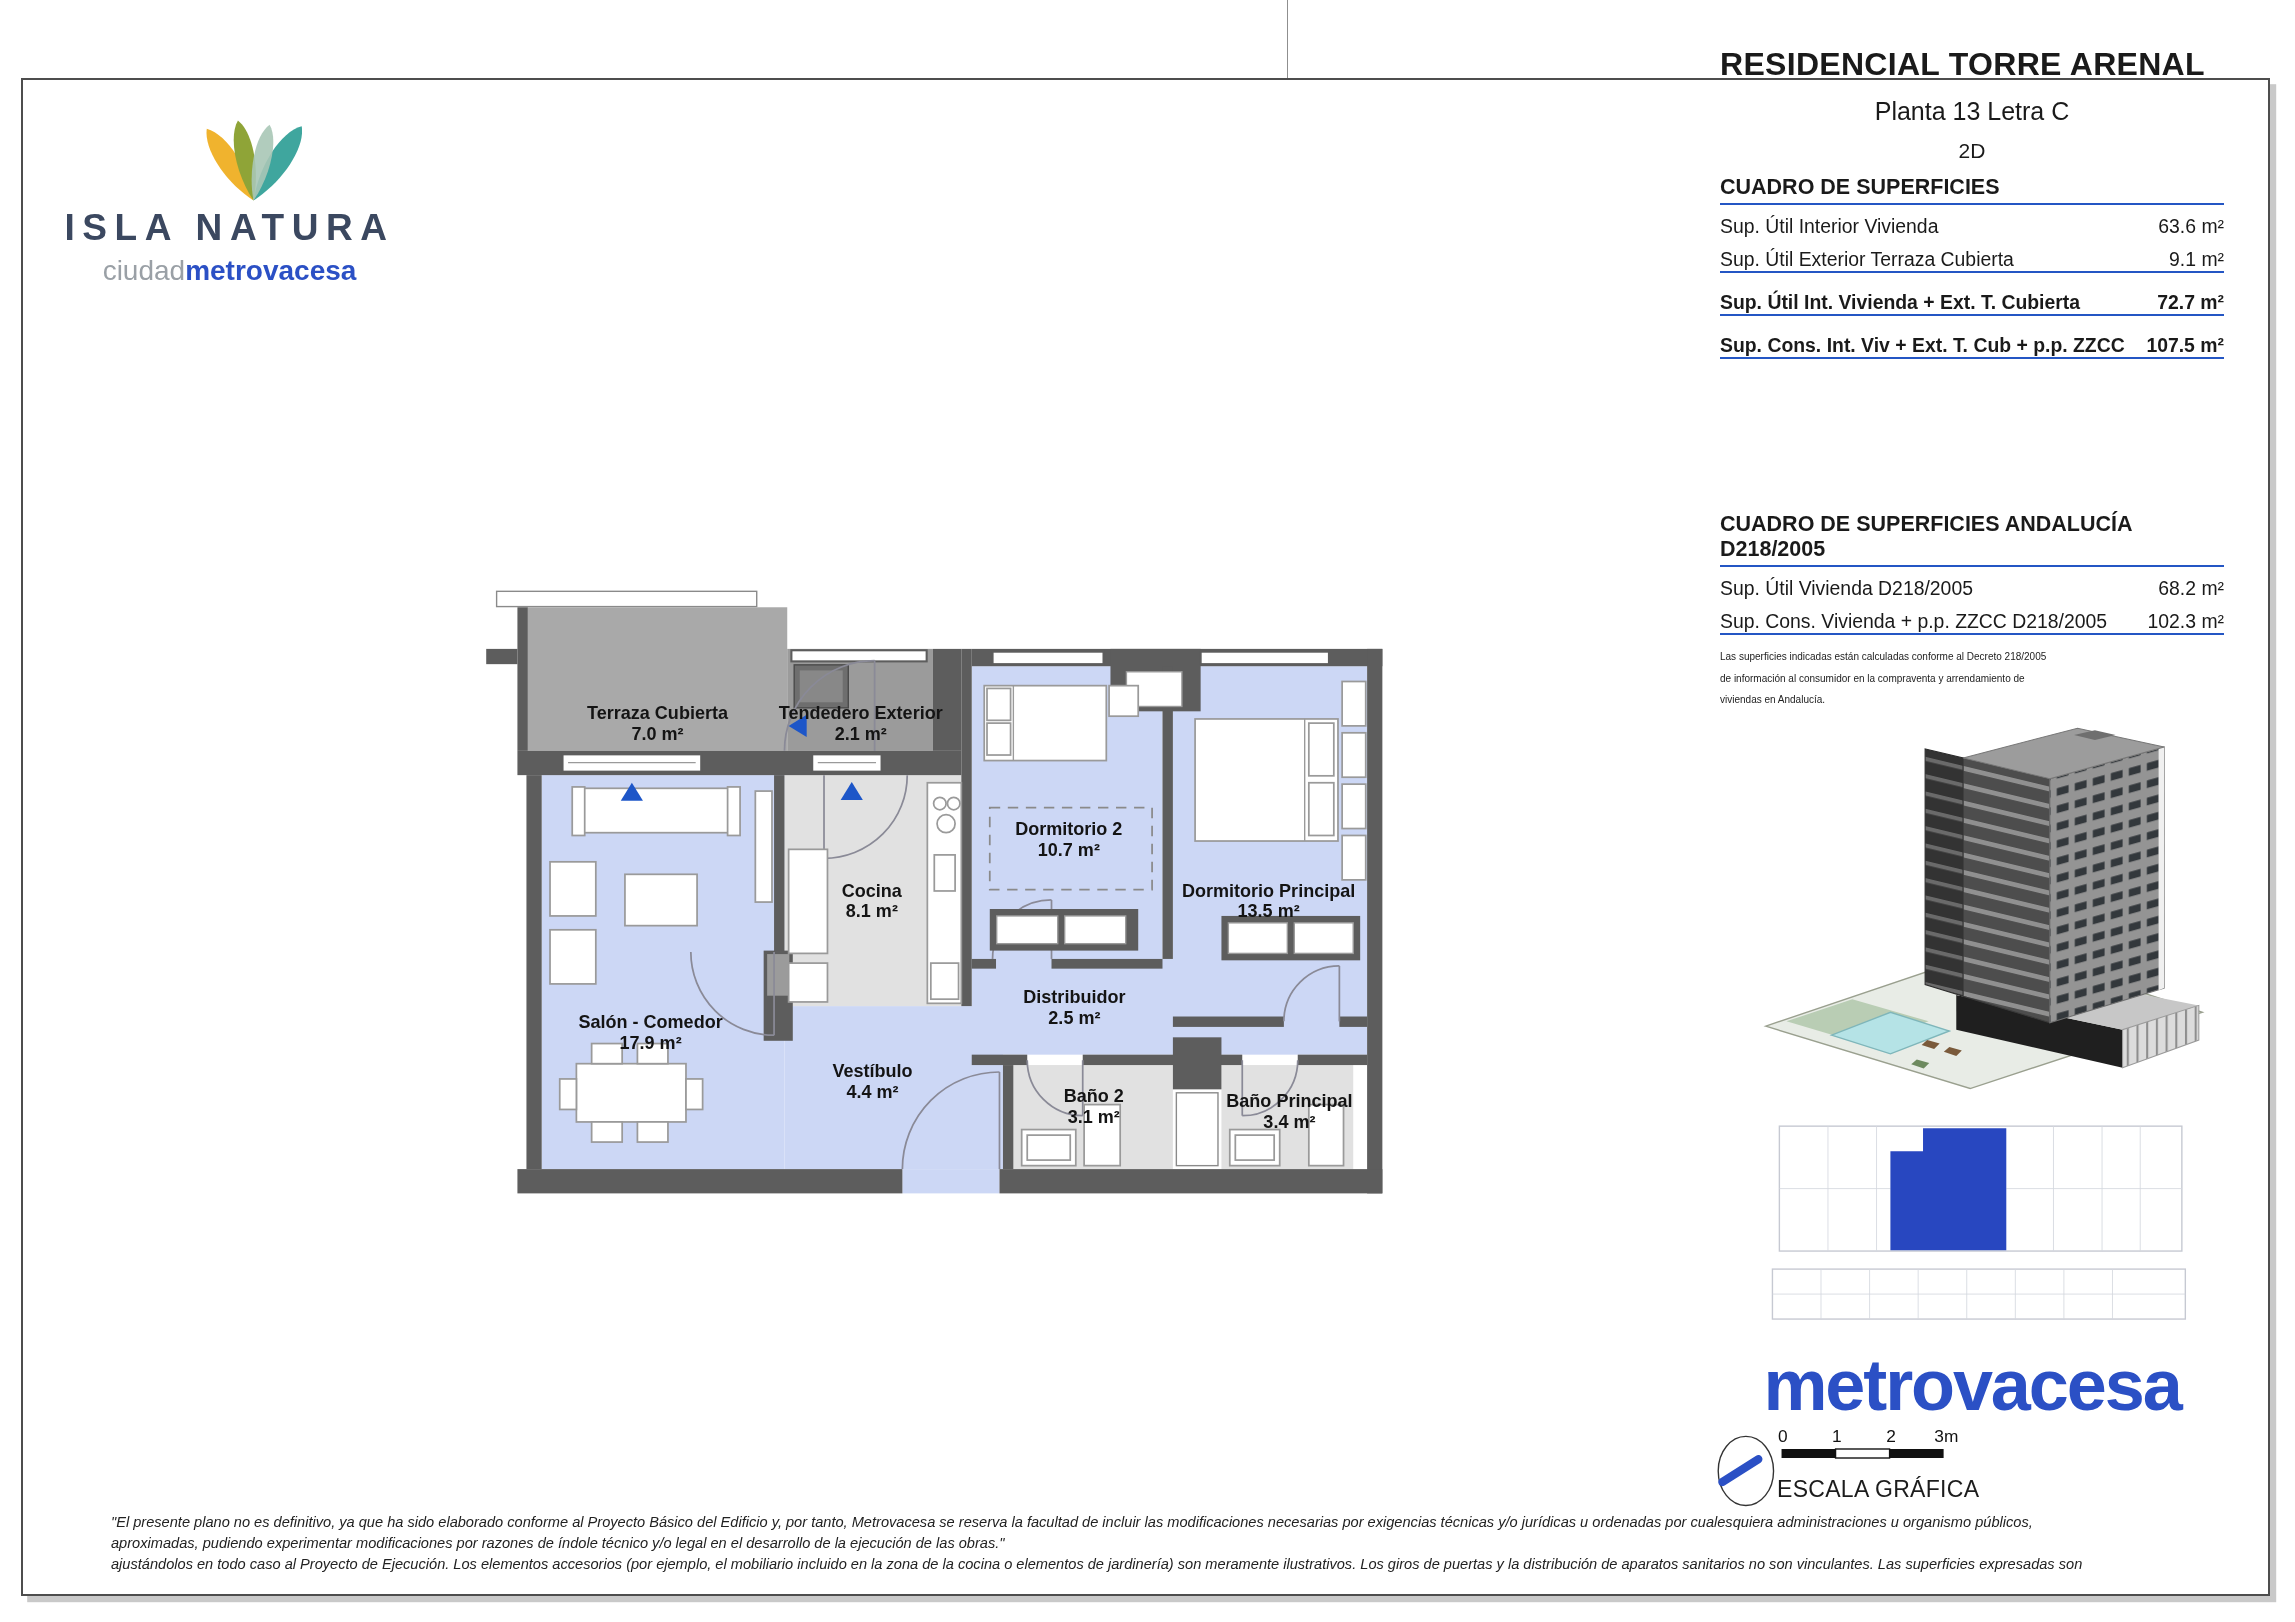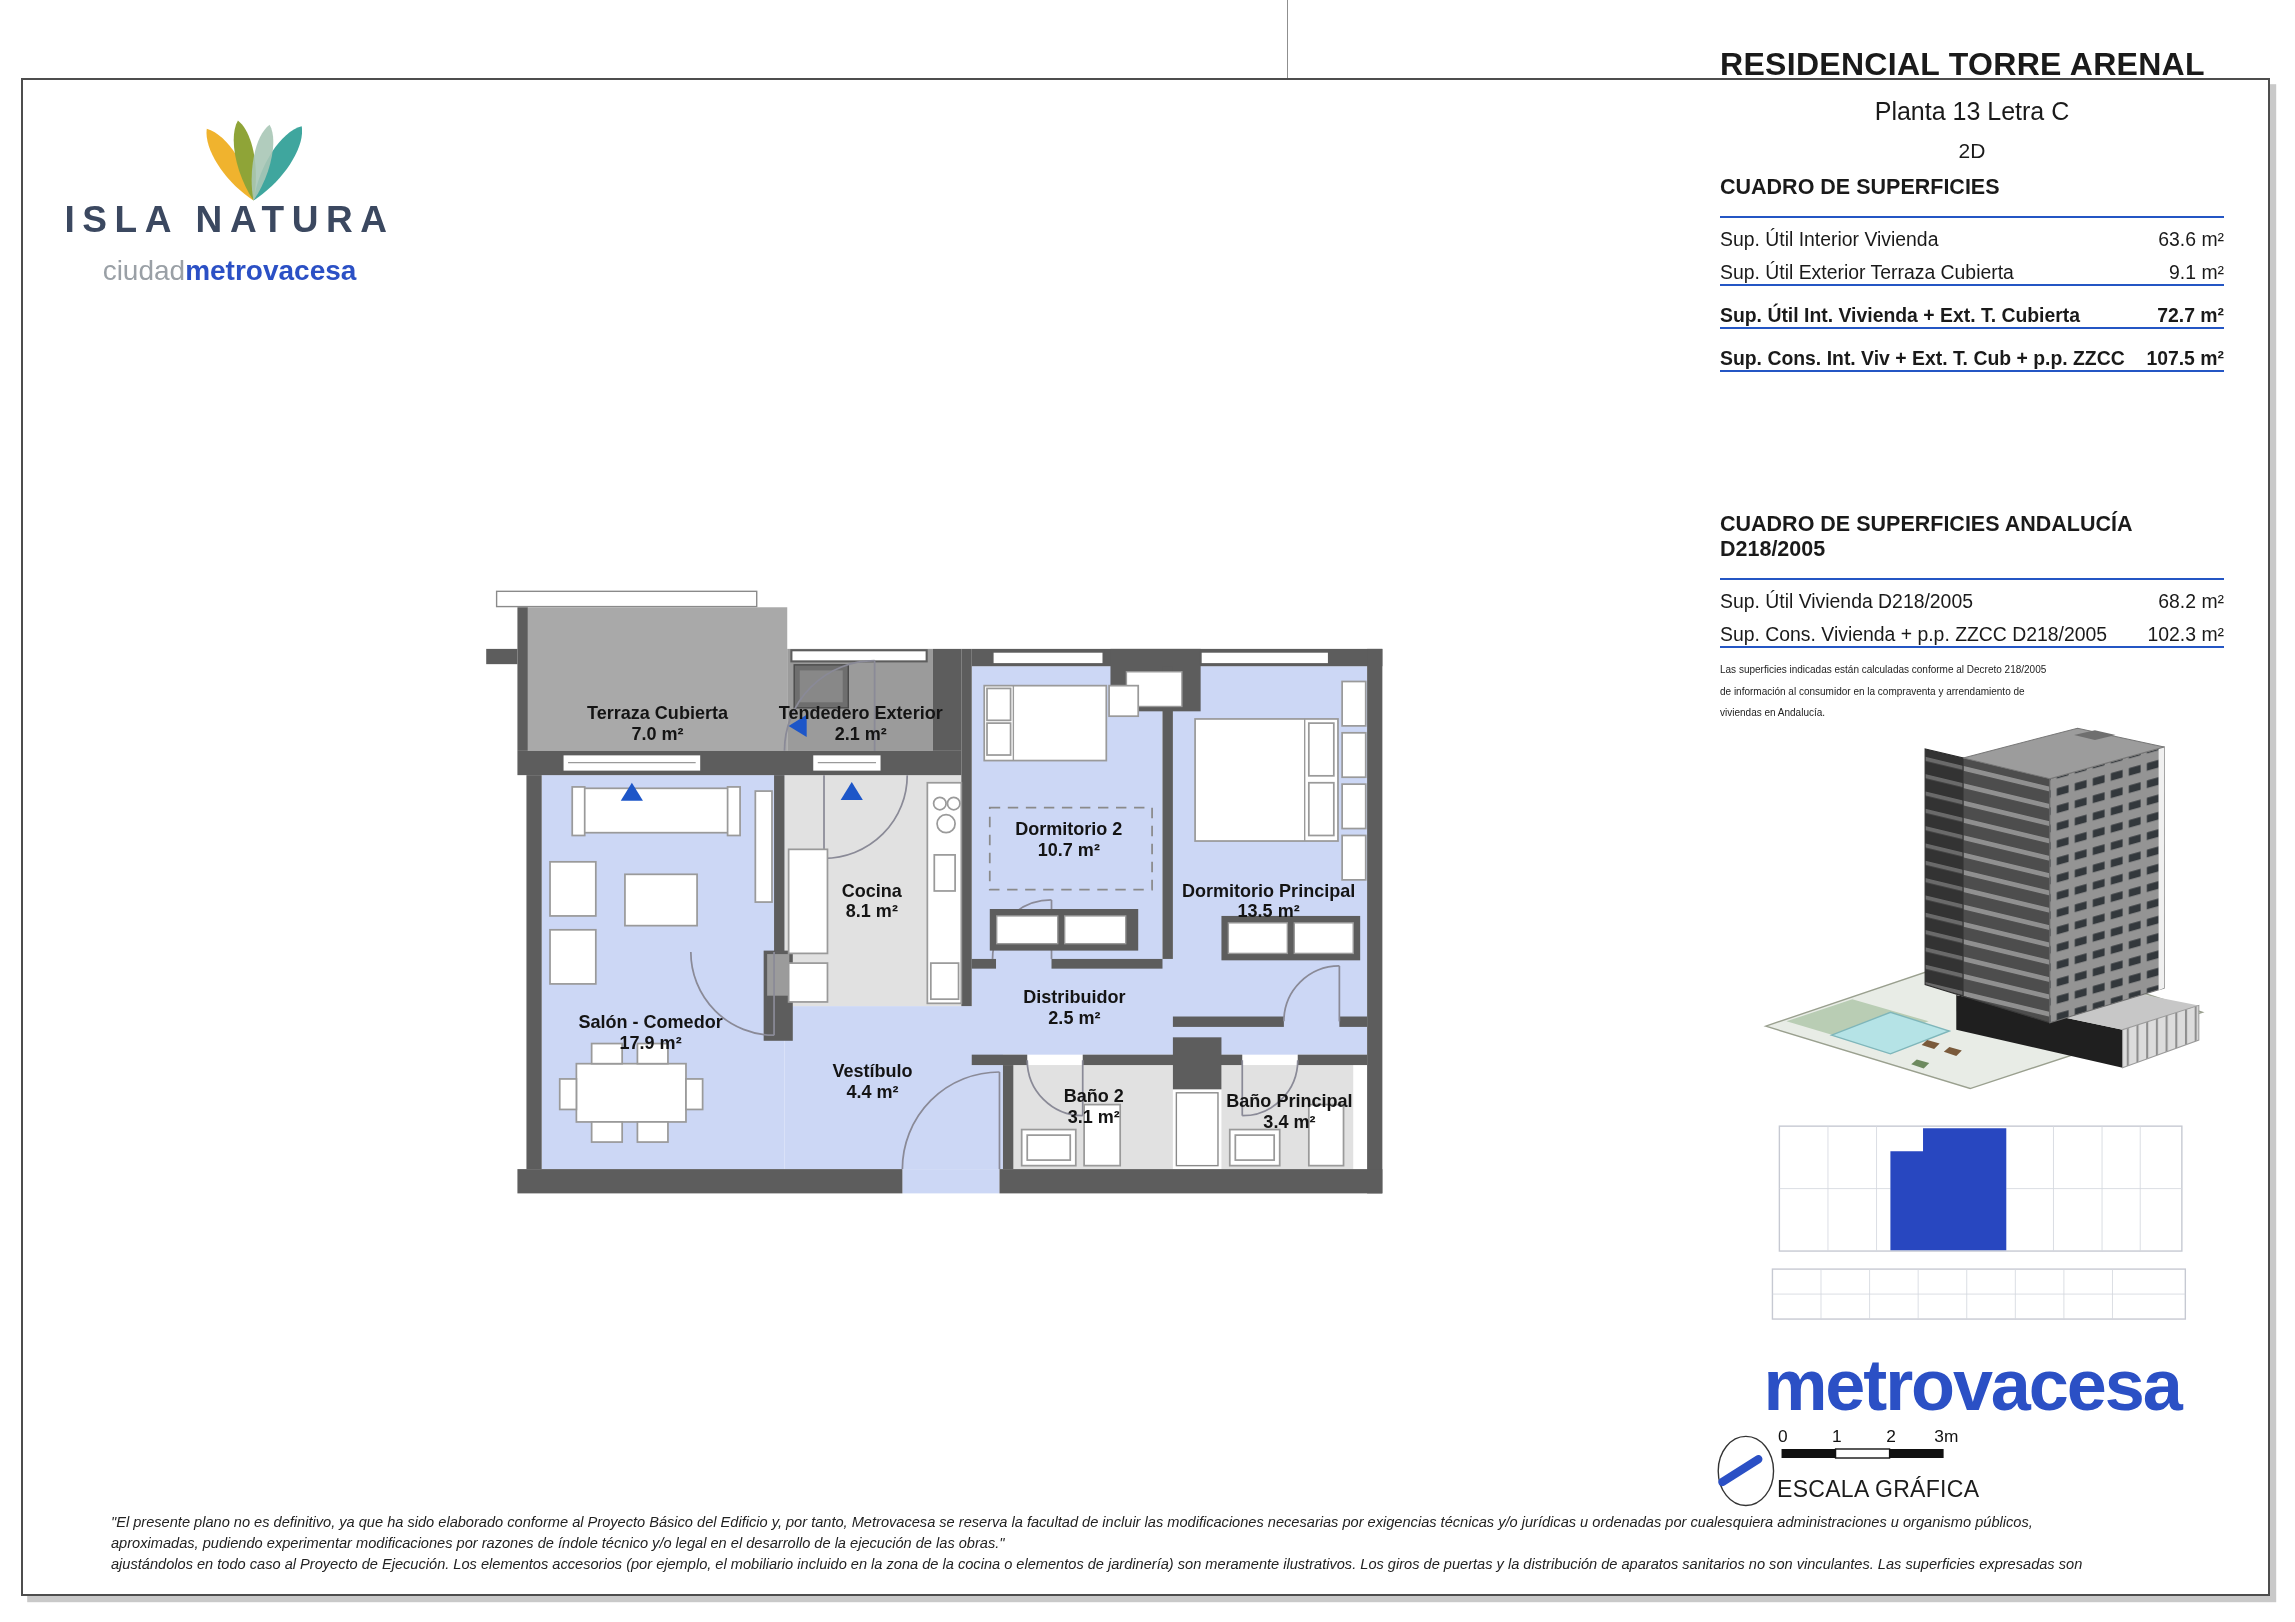--- a/index.html
+++ b/index.html
@@ -4,31 +4,31 @@
 <style>
   html,body{margin:0;padding:0;background:#fff;}
   #page{position:relative;width:2295px;height:1623px;background:#ffffff;
         font-family:"Liberation Sans",sans-serif;color:#1a1a1a;overflow:hidden;}
   .abs{position:absolute;}
   
   #frame{left:21px;top:78px;width:2245px;height:1514px;border:2.1px solid #4d4d4d;
          box-shadow:6.2px 6.2px 0 #c9c9c9;}
   #topline{left:1287px;top:0;width:1.4px;height:78px;background:#8f8f8f;}
   
-  #brand-name{left:42px;top:199px;width:375px;text-align:center;font-size:37px;
+  #brand-name{left:42px;top:207px;width:375px;text-align:center;font-size:37px;
               font-weight:600;letter-spacing:7.6px;color:#3b4860;}
   #brand-sub{left:42px;top:255px;width:375px;text-align:center;font-size:28px;color:#9aa0a6;}
   #brand-sub b{color:#2b50c5;font-weight:700;}
   
   .rcol{left:1720px;width:504px;}
   #title{top:46px;font-size:32px;font-weight:700;letter-spacing:0.3px;}
   #subtitle{top:97px;text-align:center;font-size:25px;}
   #plantype{top:139px;text-align:center;font-size:21px;}
   .tbl{left:1720px;width:504px;}
-  .tbl .hd{font-size:21.5px;font-weight:700;padding-bottom:16px;border-bottom:2.8px solid #2456c4;}
+  .tbl .hd{font-size:21.5px;font-weight:700;padding-bottom:3px;border-bottom:2.8px solid #2456c4;}
   .row{display:flex;justify-content:space-between;align-items:flex-end;height:33px;font-size:19.4px;}
   .row.b{font-weight:700;height:41px;font-size:19.4px;}
   .sep{border-bottom:2.8px solid #2456c4;}
   .note{font-size:10px;line-height:21.5px;margin-top:11px;color:#222;}
   
   #mv-logo{left:1720px;top:1344px;width:504px;text-align:center;font-size:72px;
            font-weight:700;letter-spacing:-2.1px;color:#2b50c5;}
   #escala{left:1777px;top:1476px;font-size:23px;letter-spacing:0.3px;color:#1c1c1c;}
   
   #disclaimer{left:111px;top:1512px;width:2137px;font-style:italic;font-size:14.6px;

